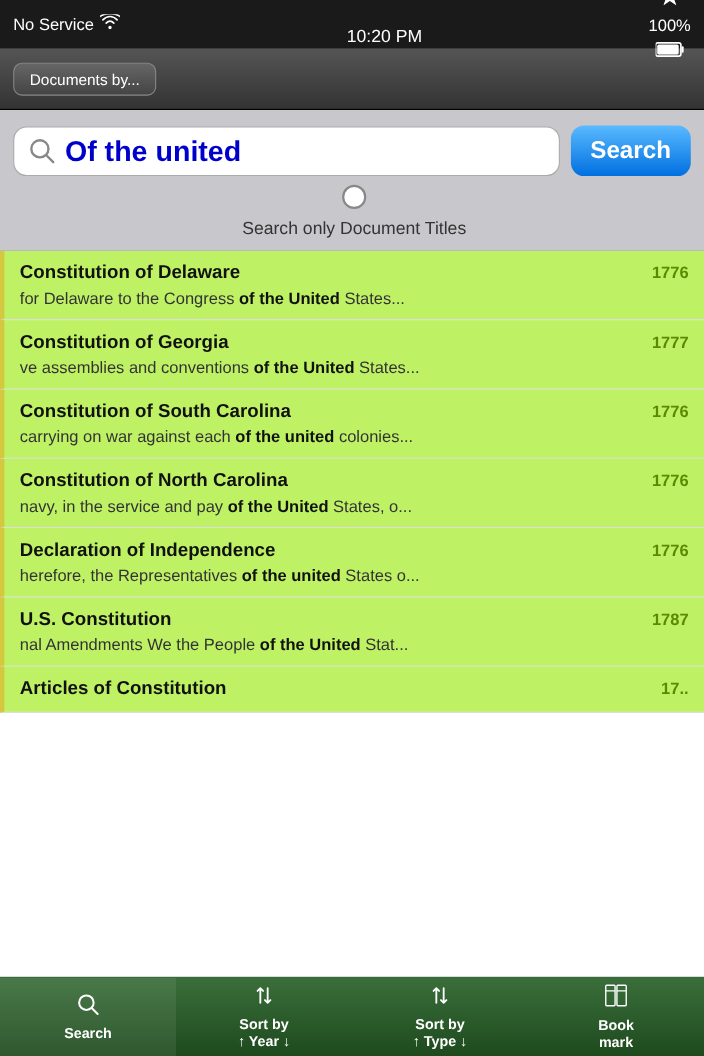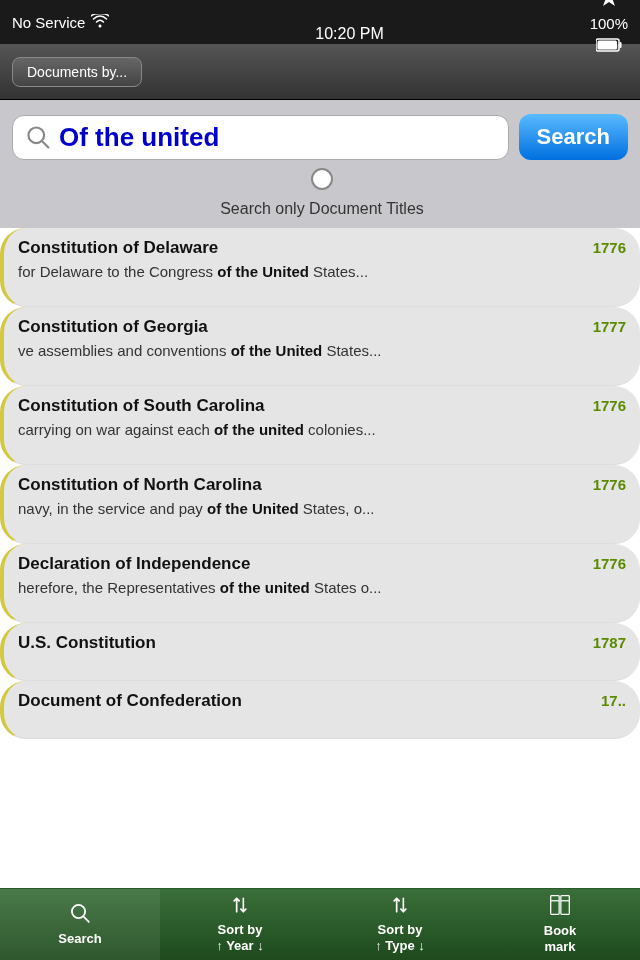--- a/index.html
+++ b/index.html
@@ -131,24 +131,23 @@
     
     #results-list {
       width: 640px;
       background: white;
       flex: 1;
       overflow-y: auto;
       height: calc(960px - 44px - 56px - 82px - 72px);
     }
     .result-item {
       border-bottom: 1px solid #ddd;
-      padding: 10px 14px 24px 14px;
-      background: #e5e5e5;
+      padding: 10px 14px 8px 14px;
+      background: #bef264;
       cursor: pointer;
-      border-radius: 26px;
     }
     .result-title-row {
       display: flex;
       align-items: baseline;
       justify-content: space-between;
       margin-bottom: 3px;
     }
     .result-title {
       font-size: 17px;
       font-weight: 700;
@@ -306,24 +305,25 @@
         <span class="result-title">Declaration of Independence</span>
         <span class="result-year">1776</span>
       </div>
       <div class="result-snippet">herefore, the Representatives <span class="highlight">of the united</span> States o...</div>
     </div>
     <div class="result-item">
       <div class="result-title-row">
         <span class="result-title">U.S. Constitution</span>
         <span class="result-year">1787</span>
       </div>
+      <div class="result-snippet">nal Amendments We the People  <span class="highlight">of the United</span> Stat...</div>
     </div>
     <div class="result-item partial">
       <div class="result-title-row">
-        <span class="result-title">Document of Confederation</span>
+        <span class="result-title">Articles of Constitution</span>
         <span class="result-year">17..</span>
       </div>
     </div>
   </div>
 
 <div id="tab-bar">
   <div class="tab-item active">
     <span class="tab-icon">
       <svg width="22" height="22" viewBox="0 0 30 30" fill="none">
         <circle cx="13" cy="13" r="9" stroke="white" stroke-width="2.5"></circle>

